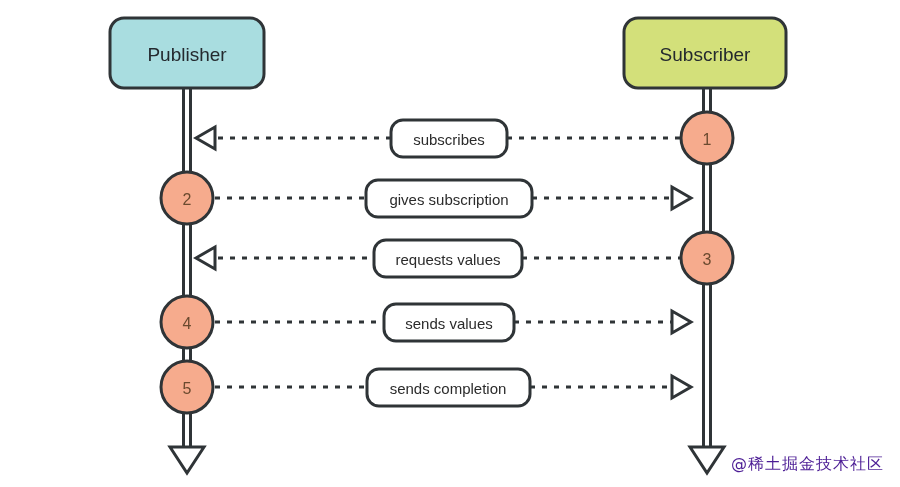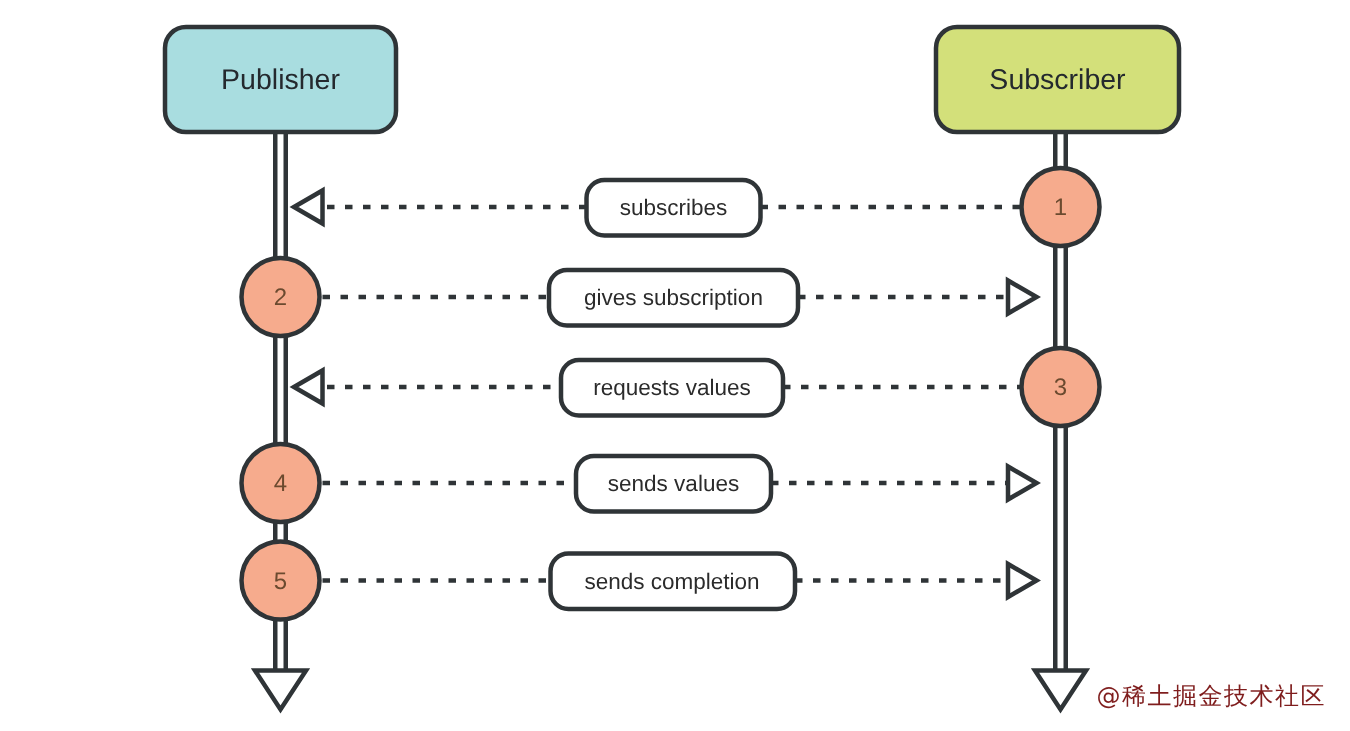--- a/index.html
+++ b/index.html
@@ -43,21 +43,21 @@
     fill: #6b4a2f;
     font-family: "Liberation Sans", "DejaVu Sans", sans-serif;
     text-anchor: middle;
     dominant-baseline: central;
   }
   .watermark {
     position: absolute;
     right: 16px;
     bottom: 12px;
     font-size: 16px;
-    color: #7f1d1d;
+    color: #4c1d95;
     font-family: "DejaVu Sans", "Liberation Sans", sans-serif;
     letter-spacing: 1px;
     white-space: nowrap;
     user-select: none;
   }
 </style>
 </head>
 <body>
 
 <div id="canvas">

